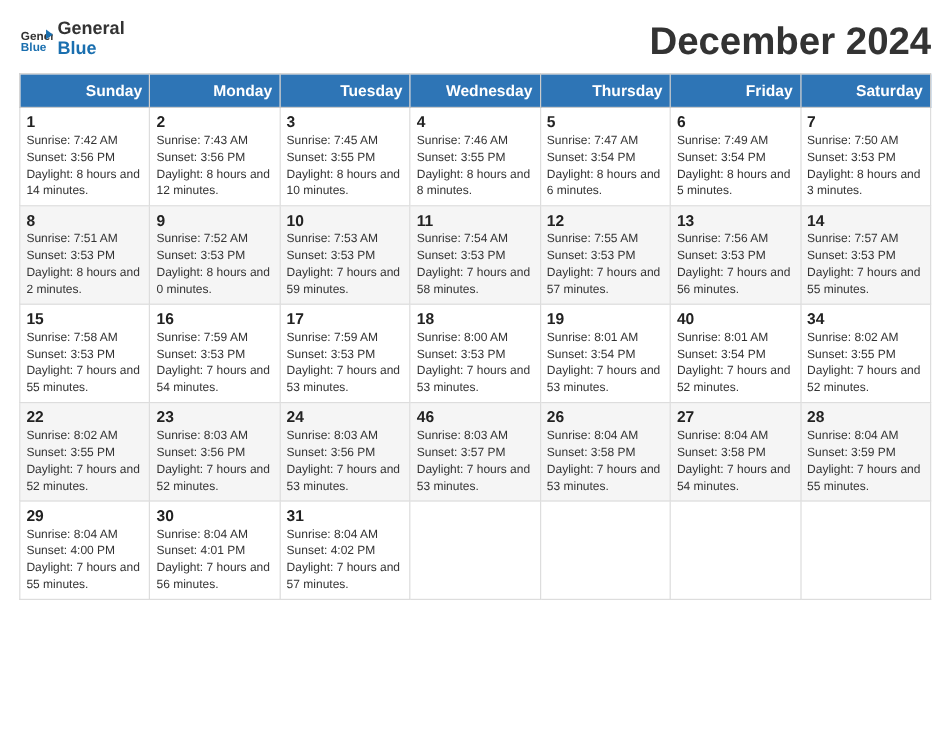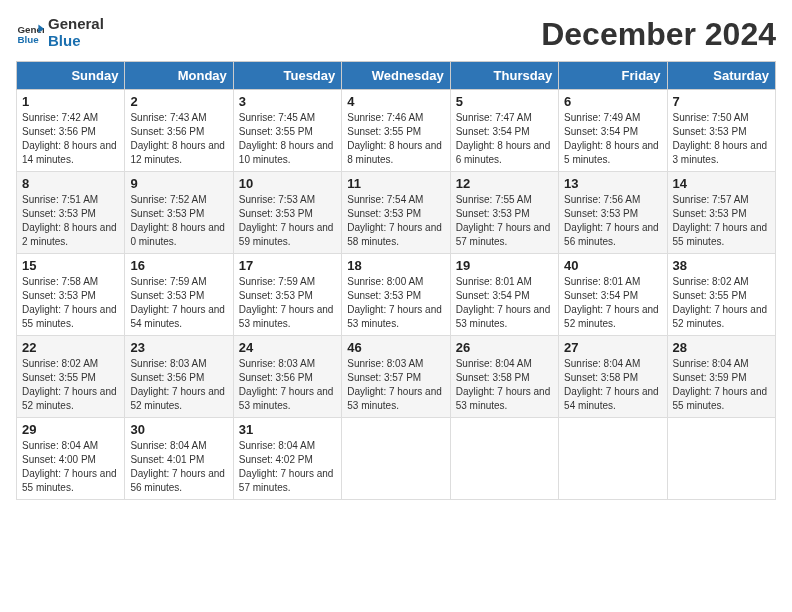--- a/index.html
+++ b/index.html
@@ -190,21 +190,21 @@
         </td>
         <td>
           <span class="day-number">19</span>
           <div class="day-info">Sunrise: 8:01 AM<br>Sunset: 3:54 PM<br>Daylight: 7 hours and 53 minutes.</div>
         </td>
         <td>
           <span class="day-number">40</span>
           <div class="day-info">Sunrise: 8:01 AM<br>Sunset: 3:54 PM<br>Daylight: 7 hours and 52 minutes.</div>
         </td>
         <td>
-          <span class="day-number">38</span>
+          <span class="day-number">34</span>
           <div class="day-info">Sunrise: 8:02 AM<br>Sunset: 3:55 PM<br>Daylight: 7 hours and 52 minutes.</div>
         </td>
       </tr>
       <tr>
         <td>
           <span class="day-number">22</span>
           <div class="day-info">Sunrise: 8:02 AM<br>Sunset: 3:55 PM<br>Daylight: 7 hours and 52 minutes.</div>
         </td>
         <td>
           <span class="day-number">23</span>

